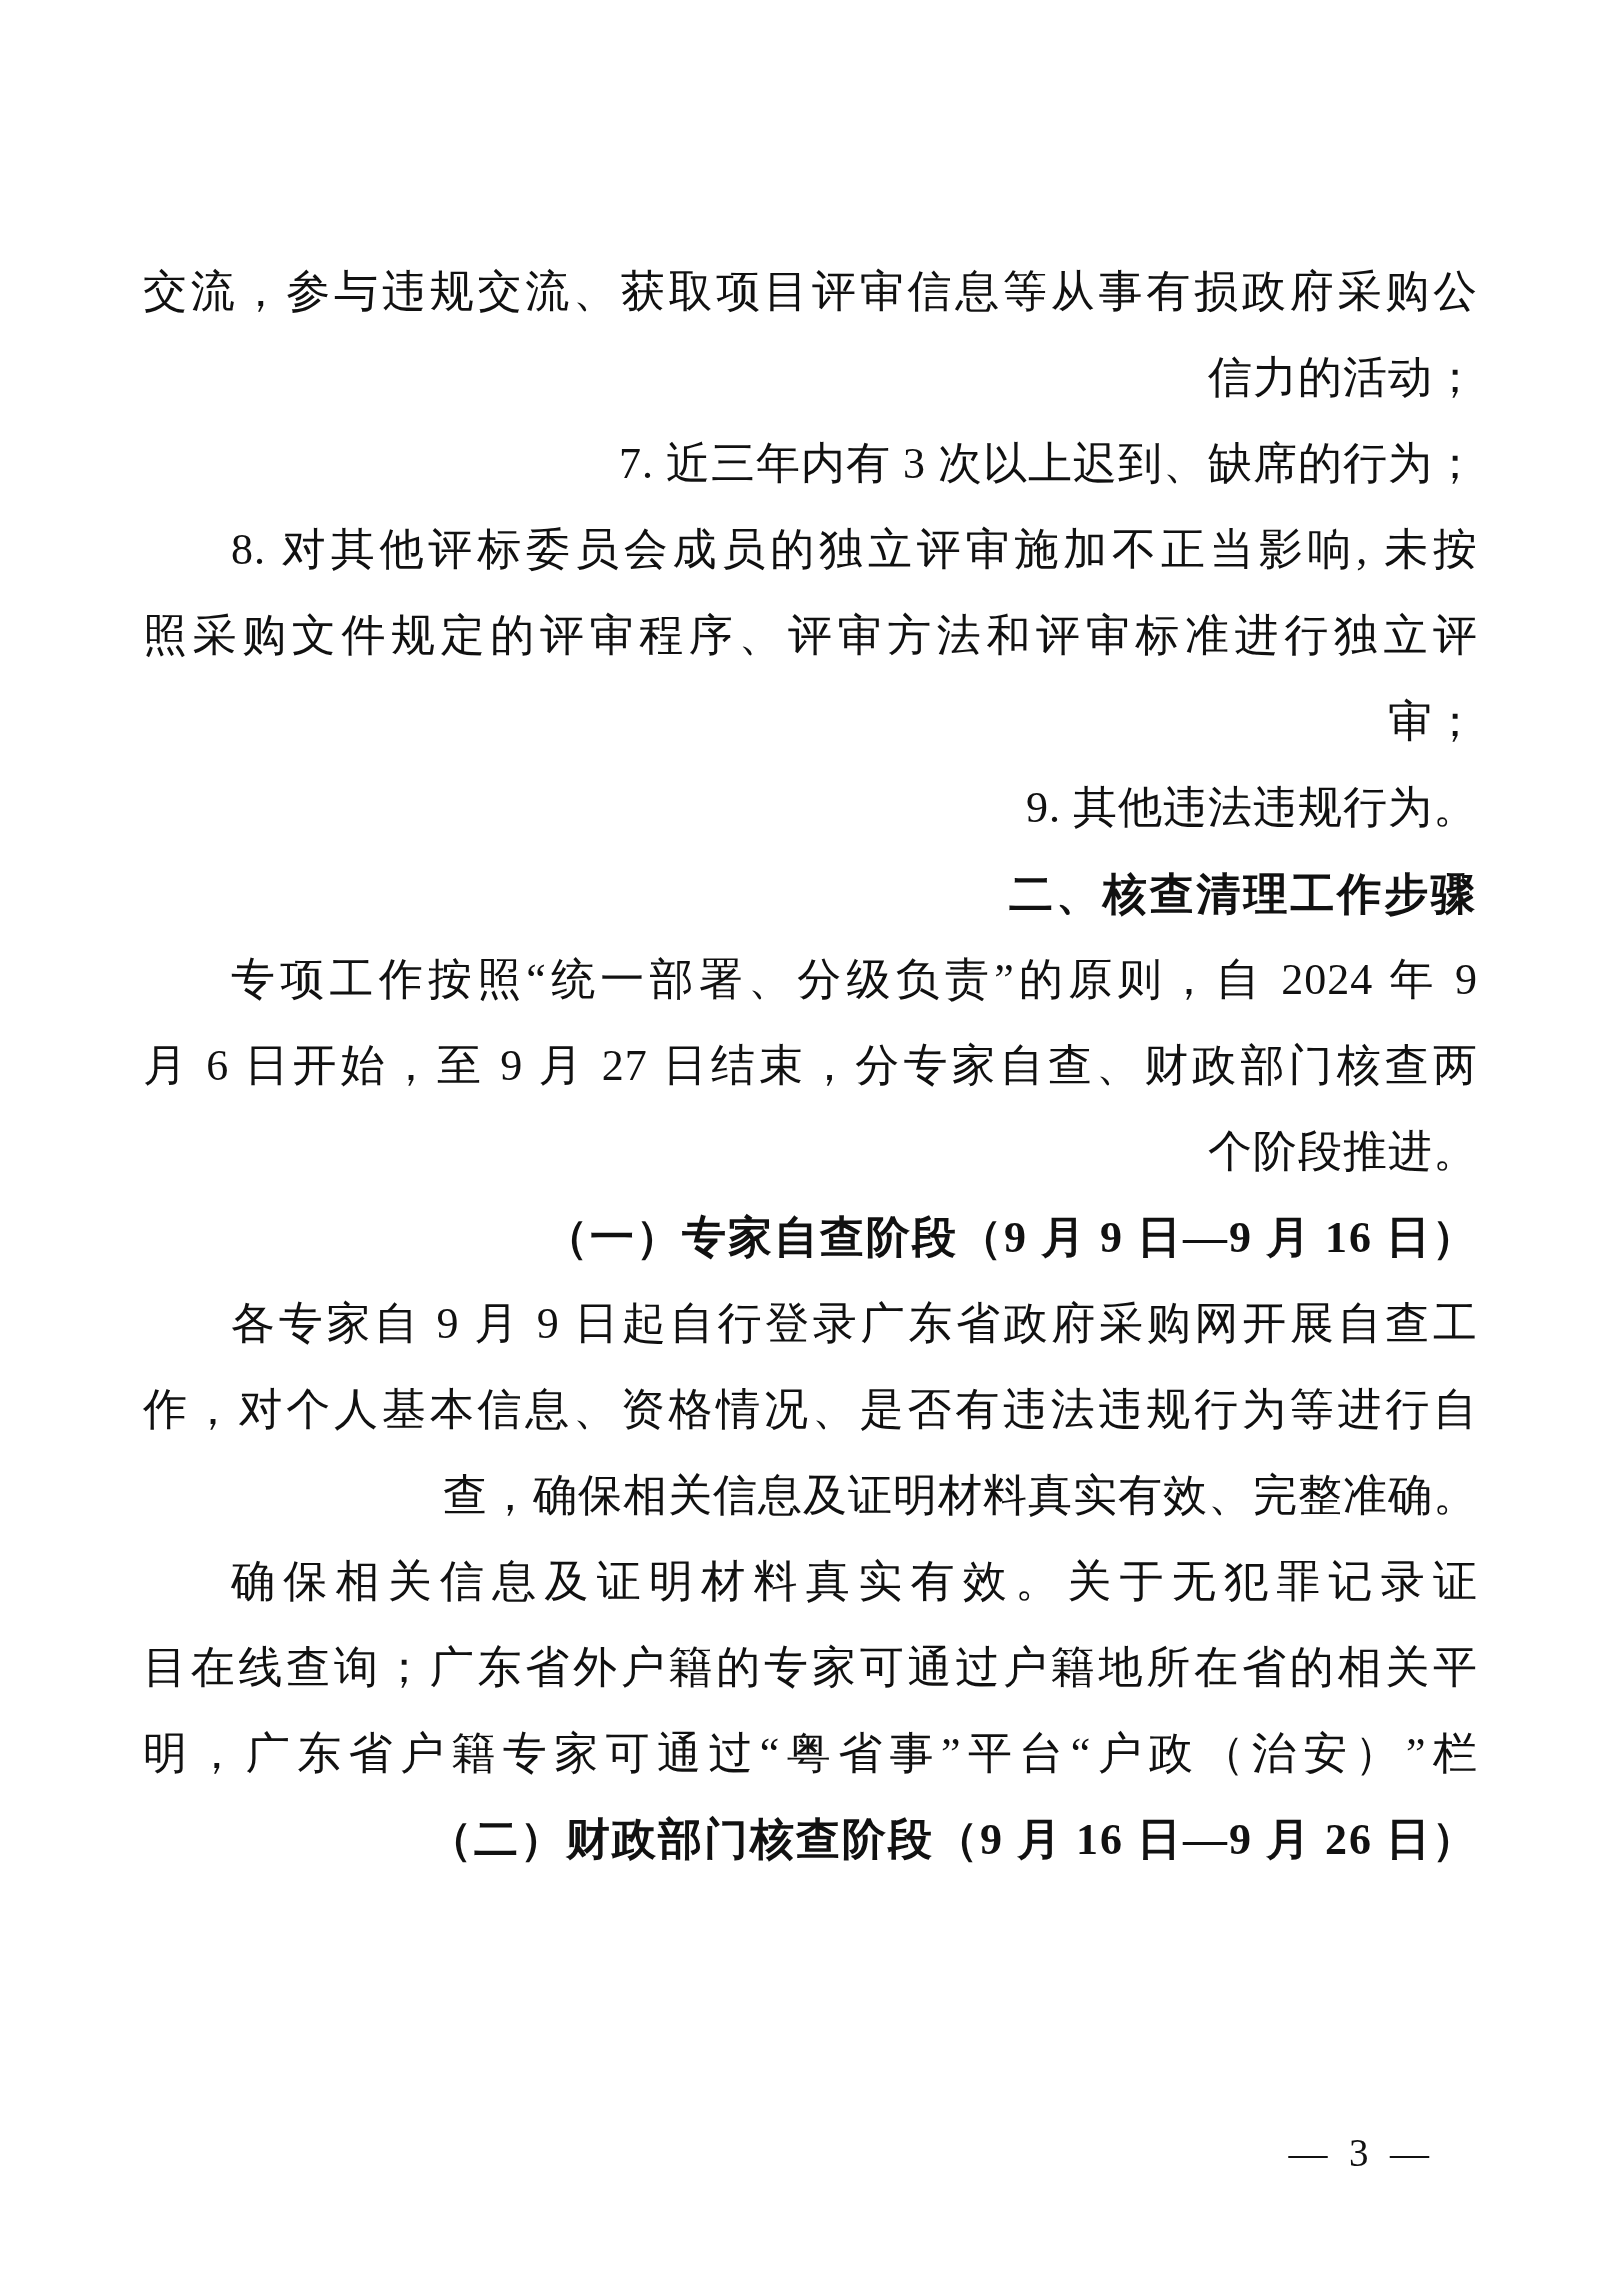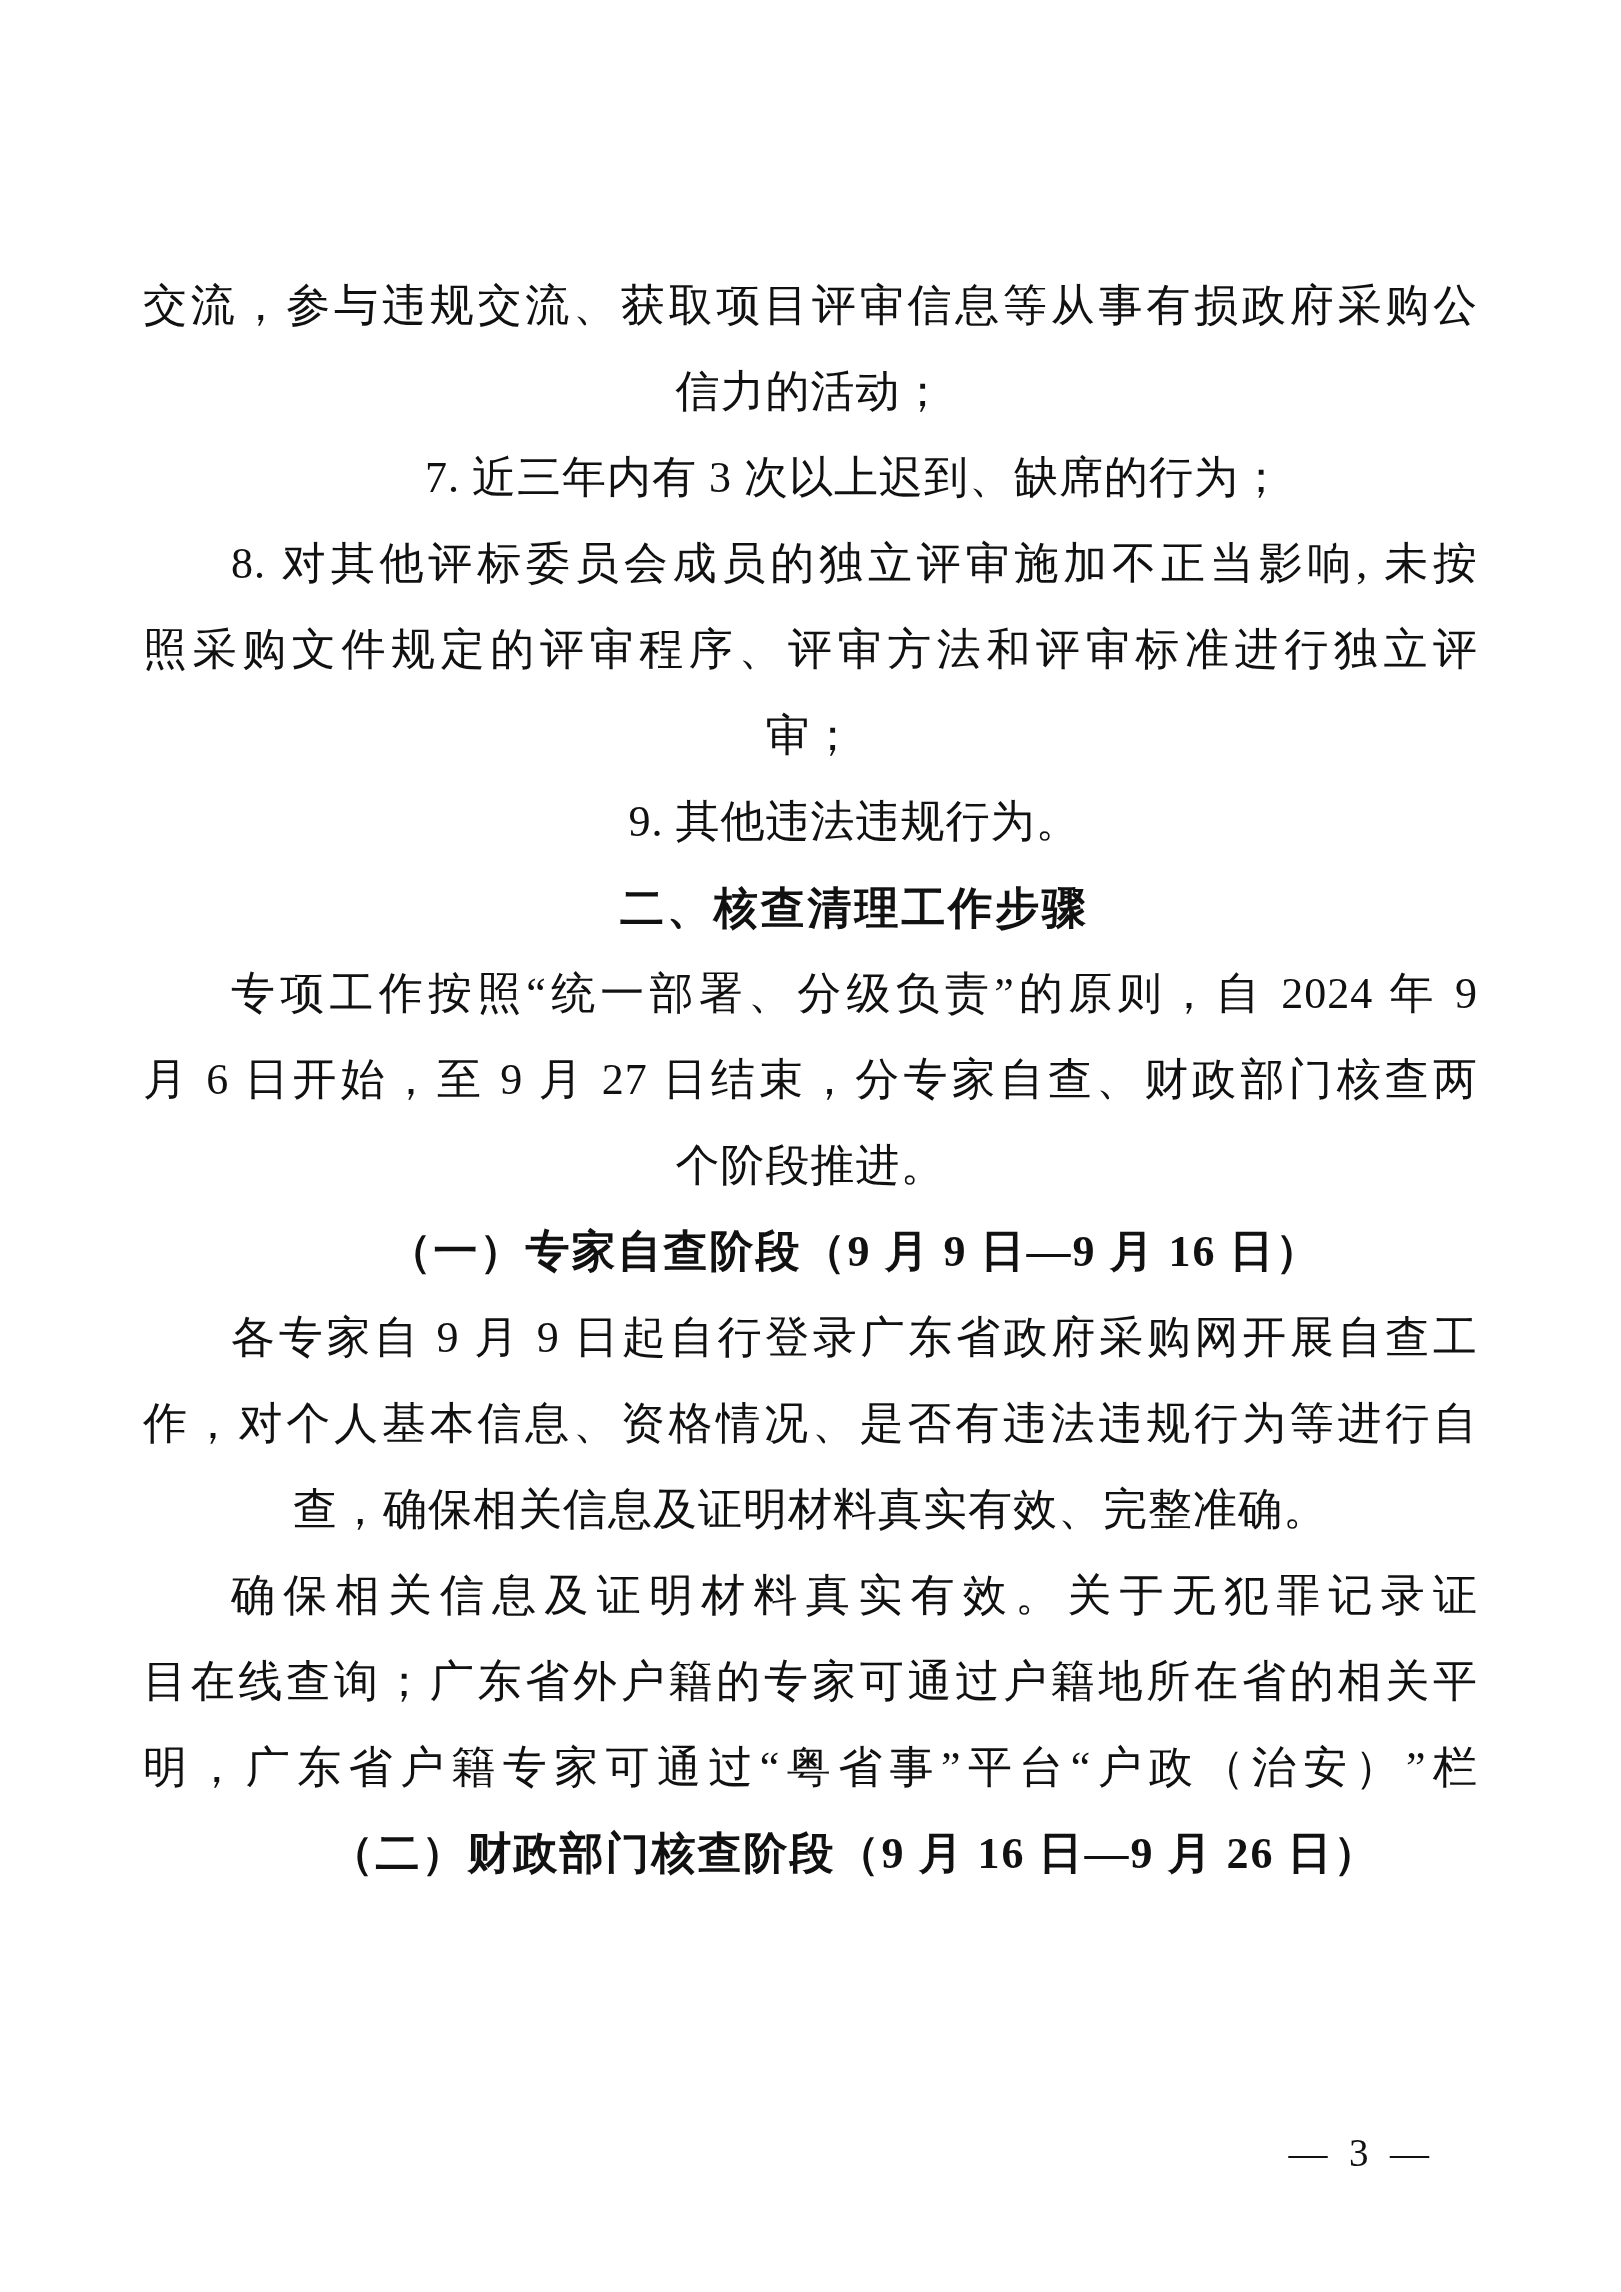--- a/index.html
+++ b/index.html
@@ -12,31 +12,31 @@
     width: 1621px;
     height: 2293px;
     background: #ffffff;
     color: #111111;
     font-family: "Liberation Serif", "DejaVu Serif", serif;
     overflow: hidden;
   }
   .text-block {
     position: absolute;
     left: 143px;
-    top: 263px;
+    top: 249px;
     width: 1335px;
   }
   .ln {
     display: block;
     height: 86px;
     line-height: 86px;
     font-size: 44px;
     white-space: pre;
     letter-spacing: 1px;
-    text-align: center;
+    text-align: right;
   }
   .ln.fill {
     white-space: normal;
     text-align: justify;
     text-align-last: justify;
     text-justify: inter-character;
   }
   .ln.indent {
     padding-left: 88px;
   }

